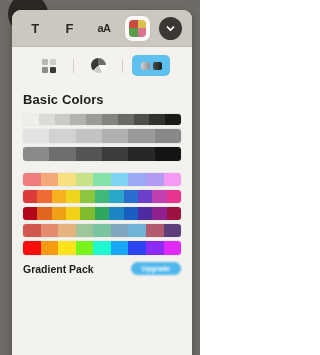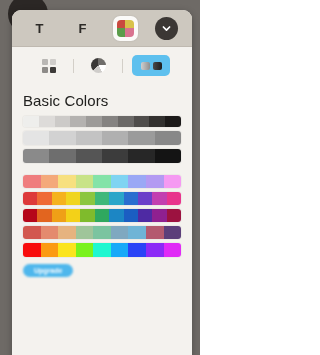--- a/index.html
+++ b/index.html
@@ -153,22 +153,22 @@
     padding: 2px 11px 0 11px;
   }
 
   .sec-head {
     display: flex;
     align-items: center;
     justify-content: space-between;
     margin: 6px 0 7px 0;
   }
   .sec-title {
-    font-size: 15px;
-    font-weight: normal;
+    font-size: 13px;
+    font-weight: bold;
     color: #20201e;
     letter-spacing: .1px;
   }
   .badge {
     background: #b6e3f7;
     color: #ffffff;
     font-size: 7px;
     font-weight: bold;
     padding: 3px 11px;
     border-radius: 9px;
@@ -214,20 +214,23 @@
   <div class="bg-dot2"></div>
 
   <div class="panel">
 
     <div class="toolbar">
       <div class="tb-btn">
         <span>T</span>
       </div>
       <div class="tb-btn">
         <span>F</span>
+      </div>
+      <div class="tb-btn small-a">
+        <span>aA</span>
       </div>
       <div class="palette-btn">
         <div class="palette-ico">
           <i style="background: rgb(201, 74, 63);"></i>
           <i style="background: rgb(217, 194, 74);"></i>
           <i style="background: rgb(91, 156, 74);"></i>
           <i style="background: rgb(217, 115, 143);"></i>
         </div>
       </div>
       <div class="chev-btn">
@@ -353,18 +356,19 @@
             <i title="#7af21c" style="background: rgb(122, 242, 28);"></i>
             <i title="#1ef7d0" style="background: rgb(30, 247, 208);"></i>
             <i title="#17a9f8" style="background: rgb(23, 169, 248);"></i>
             <i title="#2a44f6" style="background: rgb(42, 68, 246);"></i>
             <i title="#8c2af6" style="background: rgb(140, 42, 246);"></i>
             <i title="#e02af6" style="background: rgb(224, 42, 246);"></i>
           </div>
         </div>
 
       <div class="cut-head">
+        <span class="cut-title">Gradient Pack</span>
         <span class="badge solid">Upgrade</span>
       </div>
 
     </div>
   </div>
 </div>
 
 </body></html>

